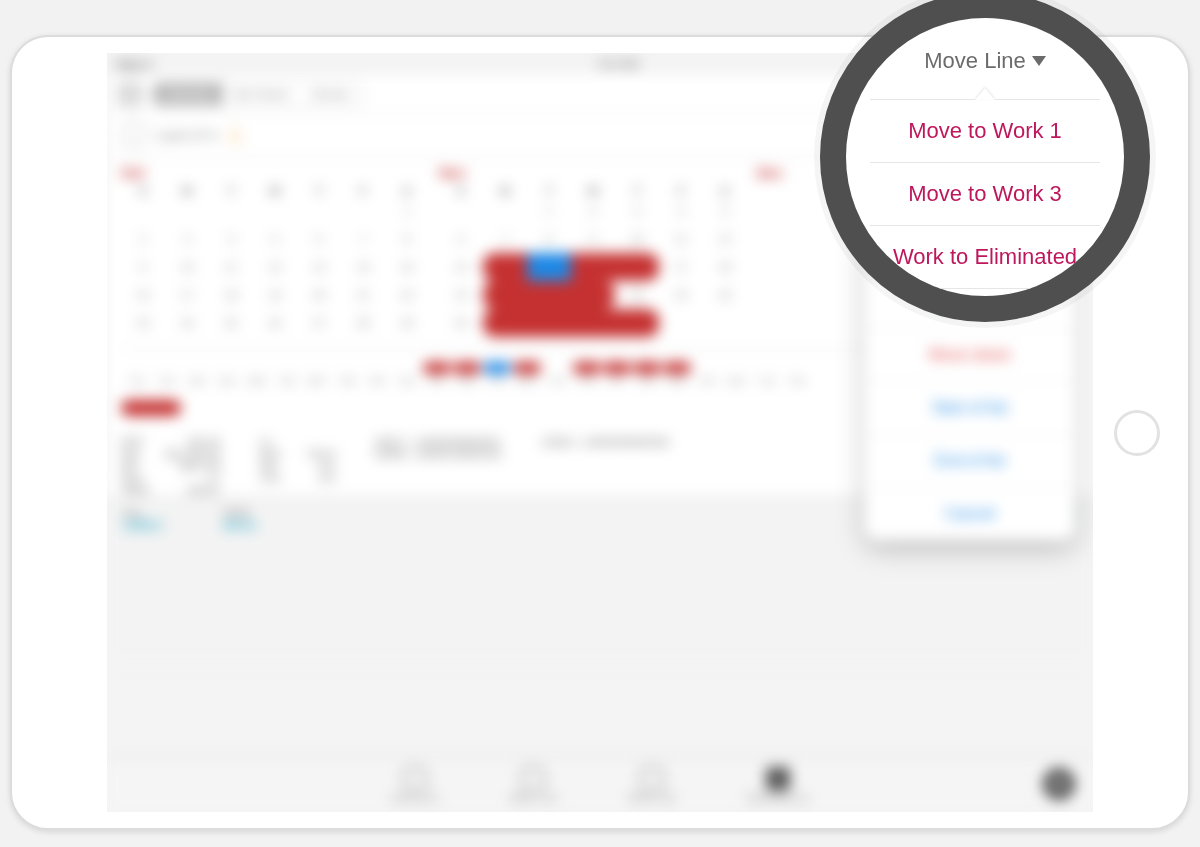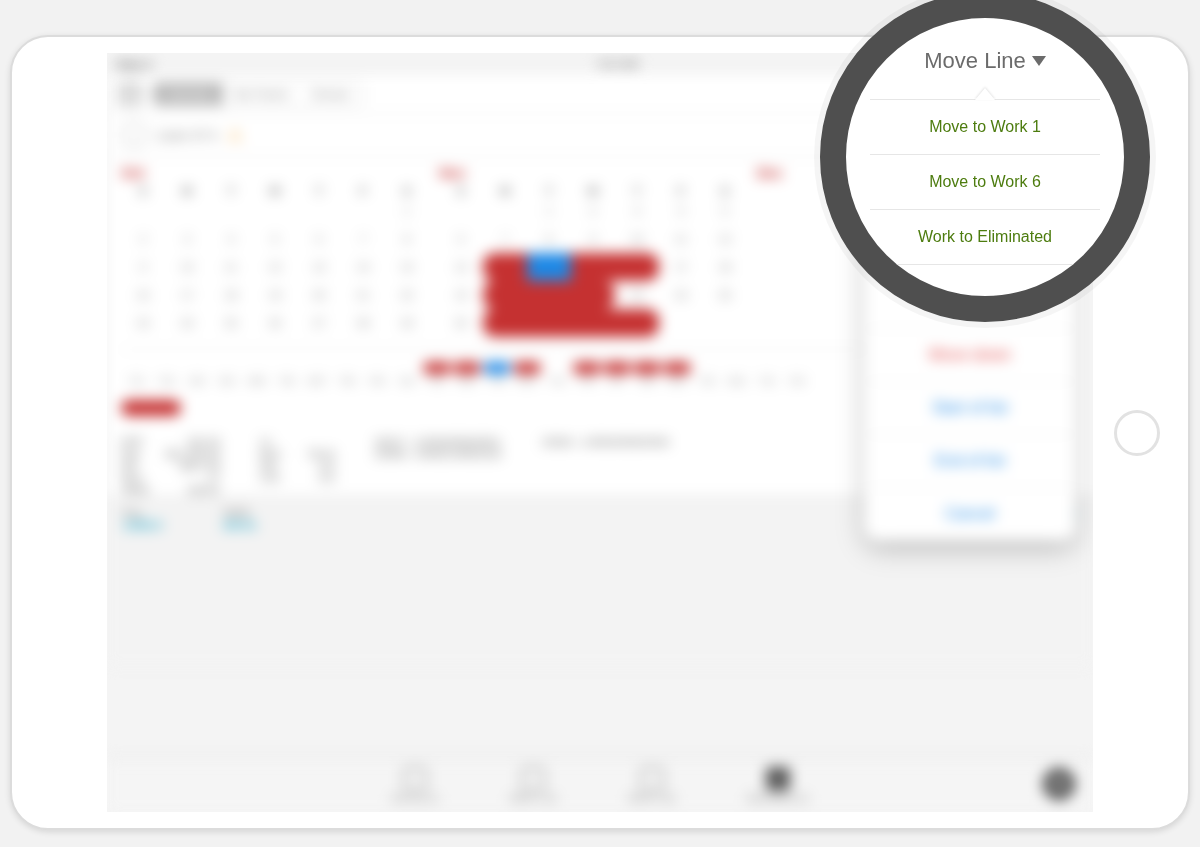--- a/index.html
+++ b/index.html
@@ -213,22 +213,22 @@
     border-right:10px solid transparent;
     border-bottom:12px solid #fff;
     margin-bottom:-1px;
     filter: drop-shadow(0 -1px 1px rgba(0,0,0,.12));
   }
   .spot-menu{
     width: 230px;
     border-top:1px solid #e6e6e6;
   }
   .spot-menu .opt{
-    color:#4d7c0f;
-    font-size:16px;
+    color:#be185d;
+    font-size:22px;
     text-align:center;
     padding: 18px 0;
     border-bottom:1px solid #e6e6e6;
     cursor:pointer;
   }
 </style>
 </head>
 <body>
 
 <div class="ipad-frame">
@@ -560,16 +560,16 @@
 </div>
 
 <div class="spotlight">
   <div class="spotlight-title">
     <span>Move Line</span>
     <span class="tri"></span>
   </div>
   <div class="spotlight-pointer"></div>
   <div class="spot-menu">
     <div class="opt">Move to Work 1</div>
-    <div class="opt">Move to Work 6</div>
+    <div class="opt">Move to Work 3</div>
     <div class="opt">Work to Eliminated</div>
   </div>
 </div>
 
 </body></html>

